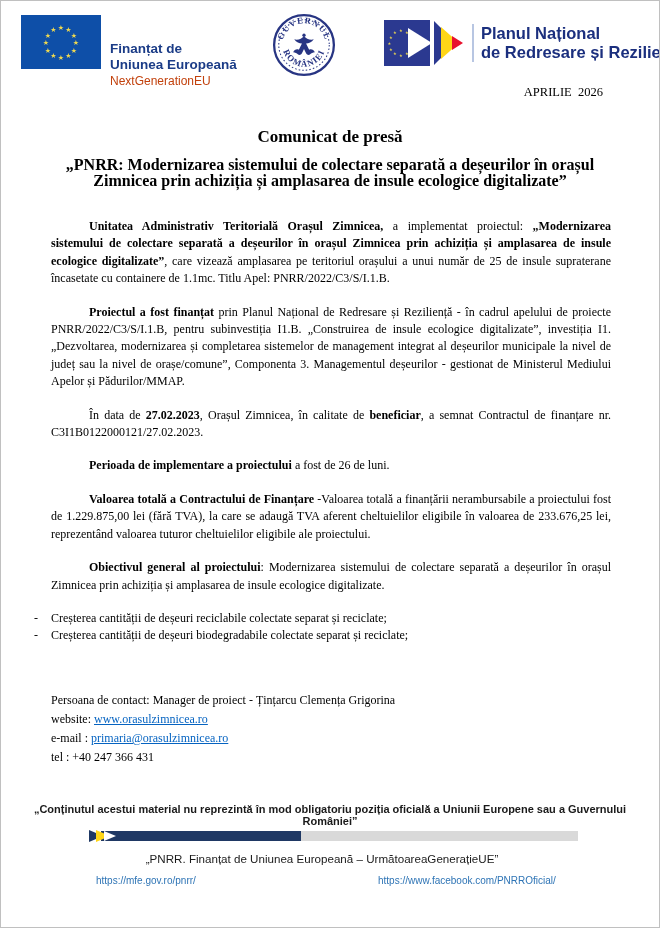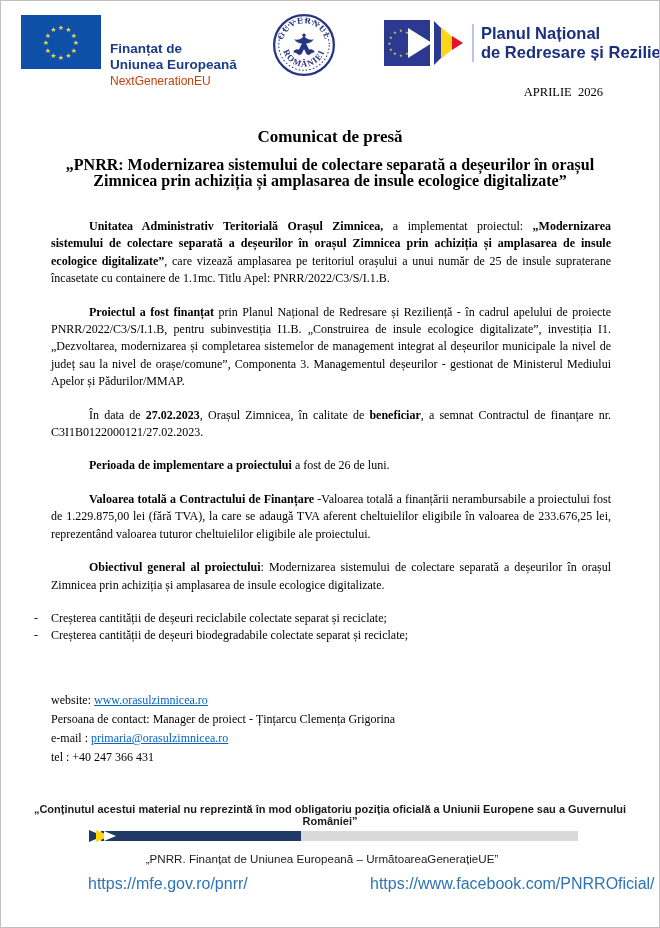--- a/index.html
+++ b/index.html
@@ -30,22 +30,22 @@
   .bullet .dash{width:17px;flex:none;}
   
   .contact{position:absolute;top:690px;left:50px;font-size:12px;line-height:19px;}
   .contact a,.lnk{color:#0563c1;text-decoration:underline;cursor:pointer;}
   
   .footer-disclaimer{position:absolute;top:802px;left:30px;right:30px;text-align:center;
      font-family:"Liberation Sans", sans-serif;font-size:11px;font-weight:600;color:#1a1a1a;}
   .footer-bar{position:absolute;top:828px;left:88px;width:489px;height:14px;}
   .footer-slogan{position:absolute;top:851px;left:0;right:16px;text-align:center;
      font-family:"Liberation Sans", sans-serif;font-size:11.6px;color:#1a1a1a;}
-  .footer-links{position:absolute;top:874px;left:0;right:0;height:18px;
-     font-family:"Liberation Sans", sans-serif;font-size:16px;color:#2e74b5;padding-left:13px;}
+  .footer-links{position:absolute;top:874px;left:8px;right:0;height:18px;
+     font-family:"Liberation Sans", sans-serif;font-size:10px;color:#2e74b5;padding-left:13px;}
   .footer-links .lk-left{position:absolute;left:87px;cursor:pointer;}
   .footer-links .lk-right{position:absolute;left:369px;cursor:pointer;}
 </style>
 </head>
 <body>
 
 <div class="page">
 
   <div class="eu-logo">
     <svg width="80" height="54" viewBox="0 0 80 54">
@@ -137,22 +137,22 @@
       <span class="dash">-</span>
       <span>Creșterea cantității de deșeuri reciclabile colectate separat și reciclate;</span>
     </div>
     <div class="bullet">
       <span class="dash">-</span>
       <span>Creșterea cantității de deșeuri biodegradabile colectate separat și reciclate;</span>
     </div>
   </div>
 
   <div class="contact">
+    <div>Persoana de contact: Manager de proiect -  Țințarcu Clemența Grigorina</div>
     <div><span>website: </span><a>www.orasulzimnicea.ro</a></div>
-    <div>Persoana de contact: Manager de proiect -  Țințarcu Clemența Grigorina</div>
     <div><span>e-mail : </span><a>primaria@orasulzimnicea.ro</a></div>
     <div>tel : +40 247 366 431</div>
   </div>
 
   <div class="footer-disclaimer">„Conținutul acestui material nu reprezintă în mod obligatoriu poziția oficială a Uniunii Europene sau a Guvernului României”</div>
 
   <div class="footer-bar">
     <svg width="489" height="14" viewBox="0 0 489 14">
       <rect x="12" y="2" width="200" height="10" fill="#1f3864"></rect>
       <rect x="212" y="2" width="277" height="10" fill="#d9d9d9"></rect>

